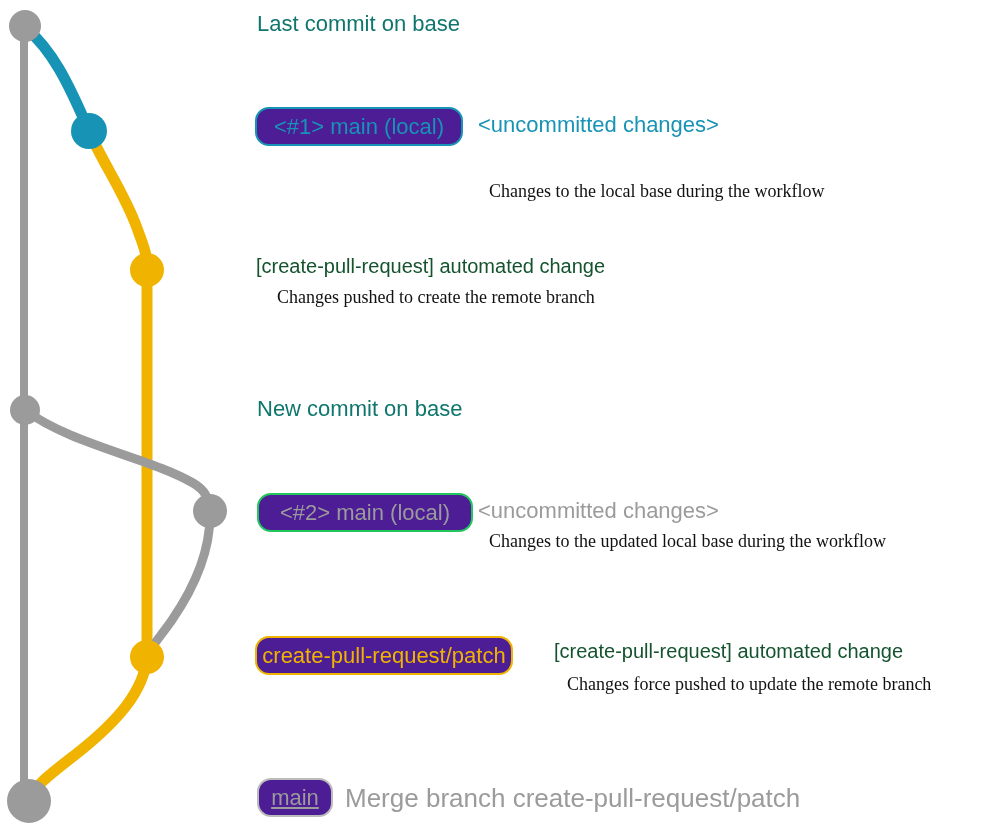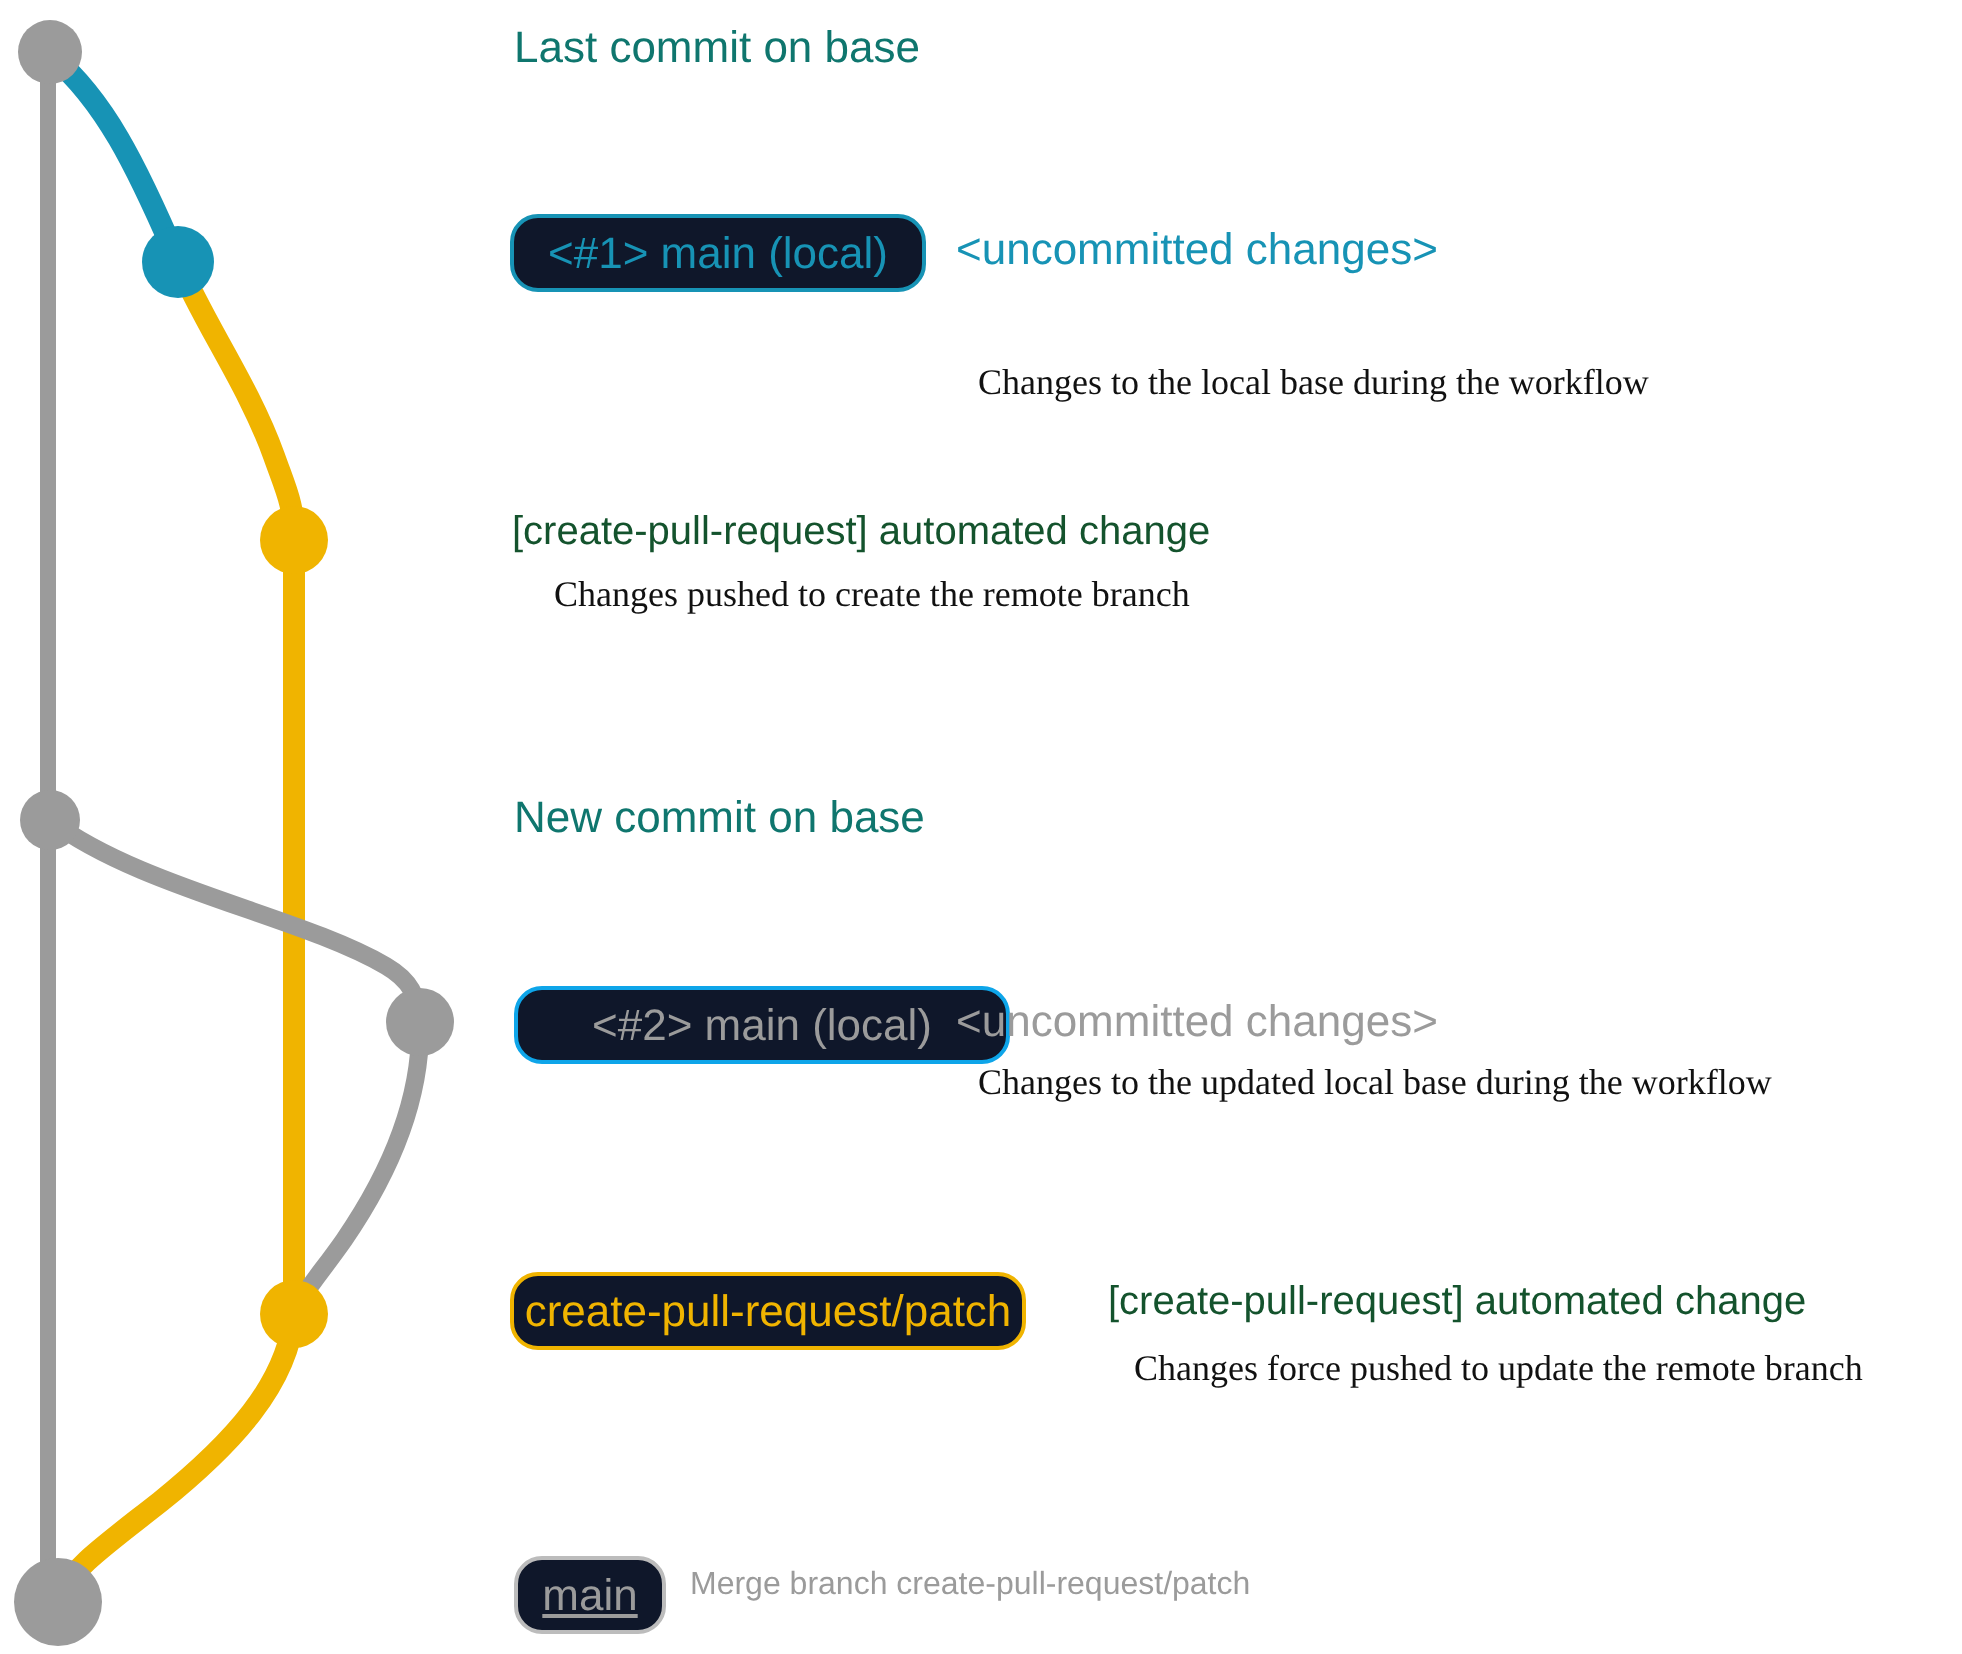--- a/index.html
+++ b/index.html
@@ -6,29 +6,29 @@
   body{
     width:981px;height:827px;position:relative;overflow:hidden;
     font-family:"Liberation Sans",sans-serif;
   }
   #graph-svg{position:absolute;left:0;top:0;}
   .abs{position:absolute;white-space:nowrap;line-height:1;}
   .title{font-size:22px;color:#0f766e;}
   .status-blue{font-size:22px;color:#1793b5;}
   .status-gray{font-size:22px;color:#9b9b9b;}
   .msg-yellow{font-size:20px;color:#14532d;}
-  .msg-gray{font-size:16px;color:#9b9b9b;}
+  .msg-gray{font-size:26px;color:#9b9b9b;}
   .note{font-family:"Liberation Serif",serif;font-size:18px;color:#111111;}
   .badge{
     position:absolute;display:flex;align-items:center;justify-content:center;
     font-size:22px;border-radius:14px;box-sizing:border-box;height:39px;
-    background:#0f172a;
+    background:#4c1d95;
   }
   .badge-blue{border:2px solid #1793b5;color:#1793b5;left:255px;top:107px;width:208px;}
-  .badge-gray2{border:2px solid #0ea5e9;color:#9b9b9b;left:257px;top:493px;width:248px;}
+  .badge-gray2{border:2px solid #22c55e;color:#9b9b9b;left:257px;top:493px;width:216px;}
   .badge-yellow{border:2px solid #f0b400;color:#f0b400;left:255px;top:636px;width:258px;}
   .badge-main{border:2px solid #bcbcbc;color:#9b9b9b;left:257px;top:778px;width:76px;text-decoration:underline;}
   path,line{fill:none;stroke-linecap:round;}
 </style>
 </head>
 <body>
 
 <svg id="graph-svg" width="981" height="827" viewBox="0 0 981 827">
 
   <line x1="24" y1="26" x2="24" y2="800" stroke-width="8" stroke="#9b9b9b"></line>

